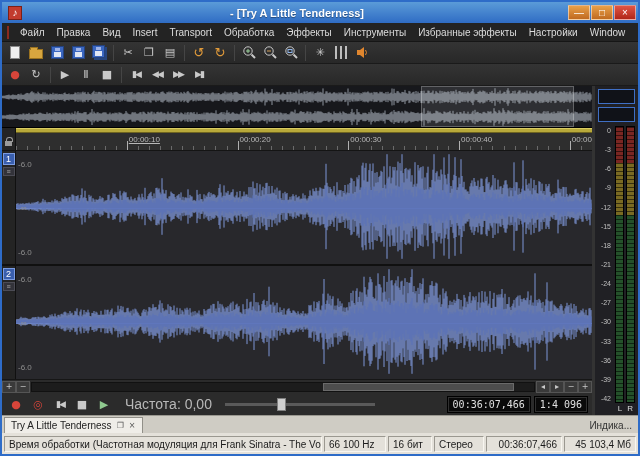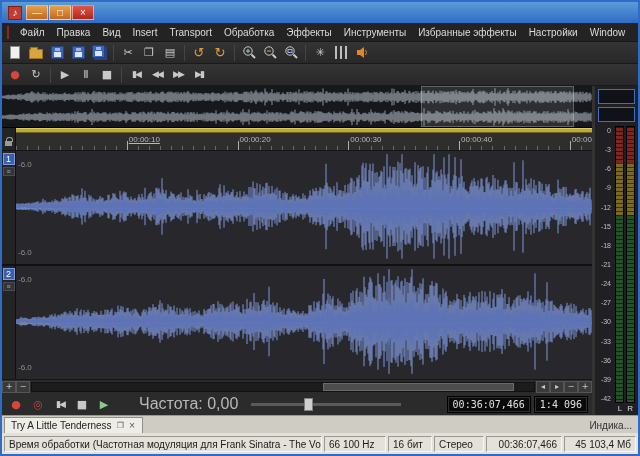--- a/index.html
+++ b/index.html
@@ -85,21 +85,21 @@
   .db-label { position:absolute; left:2px; font-size:8px; color:#8f8f8f; z-index:3; }
   .wave-area svg { position:absolute; left:0; top:0; z-index:2; }
 
   .scrollrow { height:14px; background:#2b2b2b; border-top:1px solid #161616; display:flex; align-items:center; }
   .sbtn { width:14px; height:12px; background:#3a3a3a; border:1px solid #555; color:#c9c9c9;
           font-size:8px; line-height:10px; text-align:center; flex:none; font-family:"DejaVu Sans",sans-serif; }
   .strack { flex:1; height:10px; background:#1c1c1c; border:1px solid #111; position:relative; margin:0 1px; }
   .sthumb { position:absolute; top:0; bottom:0; left:58%; width:38%; background:#4d4d4d; border:1px solid #6a6a6a; }
 
   .ctrlrow { height:22px; background:#2b2b2b; display:flex; align-items:center; padding:0 4px; gap:3px; }
-  .freq-label { color:#b8b8b8; font-size:16px; margin-left:22px; white-space:nowrap; }
+  .freq-label { color:#b8b8b8; font-size:14px; margin-left:8px; white-space:nowrap; }
   .slider { flex:1; max-width:150px; height:3px; background:#5a5a5a; position:relative; margin:0 10px; }
   .slider-handle { position:absolute; left:35%; top:-5px; width:9px; height:13px;
                    background:#cfcfcf; border:1px solid #808080; }
   .lcds { margin-left:auto; display:flex; gap:3px; }
   .lcd { background:#0a0a0a; border:1px solid #000; box-shadow:inset 0 0 0 1px #303030;
          color:#e0e0e0; font-family:"DejaVu Sans Mono", monospace; font-size:10px;
          padding:2px 5px; white-space:nowrap; text-align:right; }
 
   
   .meter-panel { width:46px; flex:none; background:#202024; border-left:3px solid #333;
@@ -132,20 +132,21 @@
              white-space:nowrap; overflow:hidden; flex:none; }
   .st-msg { flex:1; min-width:0; }
 </style>
 </head>
 <body>
 
 <div class="frame">
 
   <div class="titlebar">
     <span class="app-ico">♪</span>
+    <span class="title-text"> - [Try A Little Tenderness]</span>
     <span class="winbtns">
       <span class="winbtn">—</span>
       <span class="winbtn">□</span>
       <span class="winbtn close">×</span>
     </span>
   </div>
 
   <div class="menubar">
     <span class="menu-doc-ico"></span>
     <span id="menu-items" style="display:flex;">

